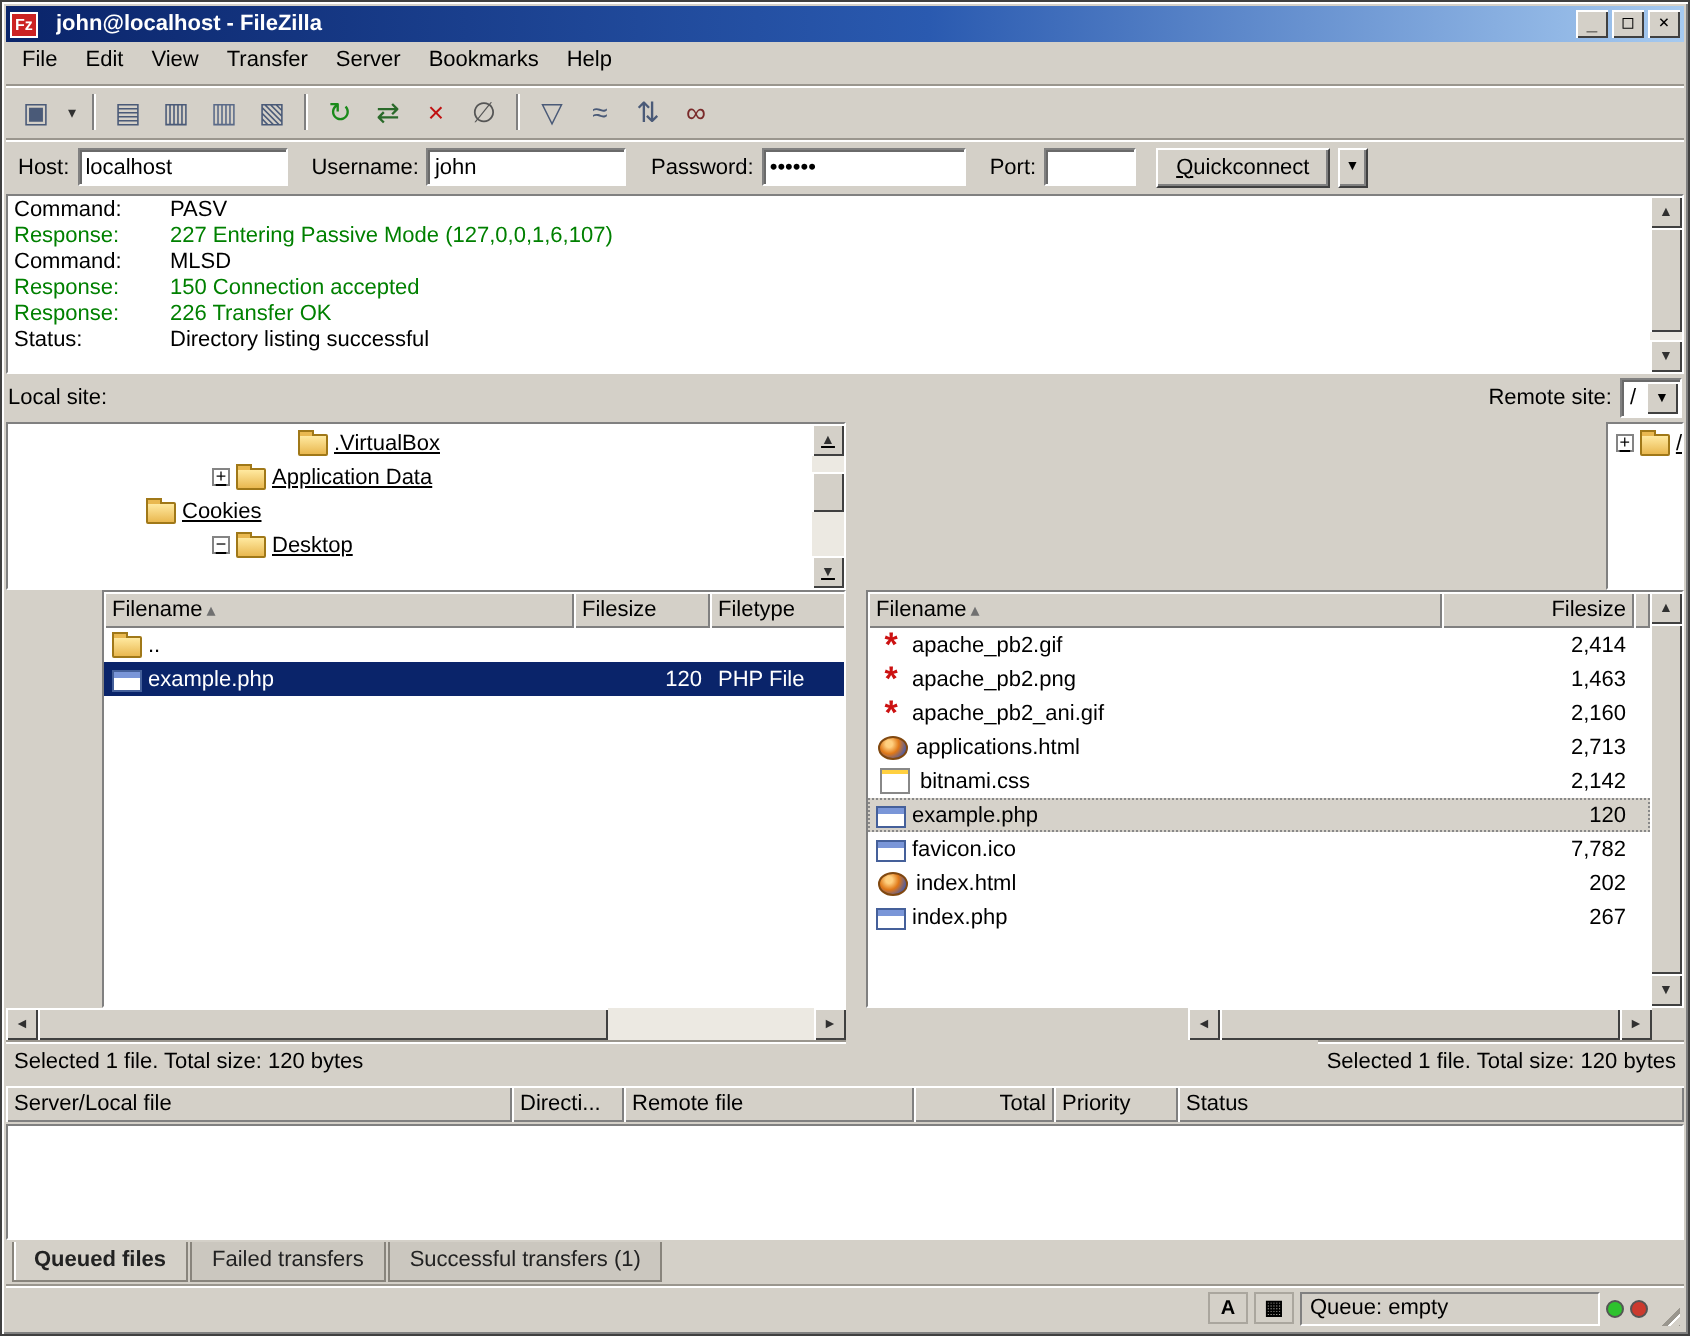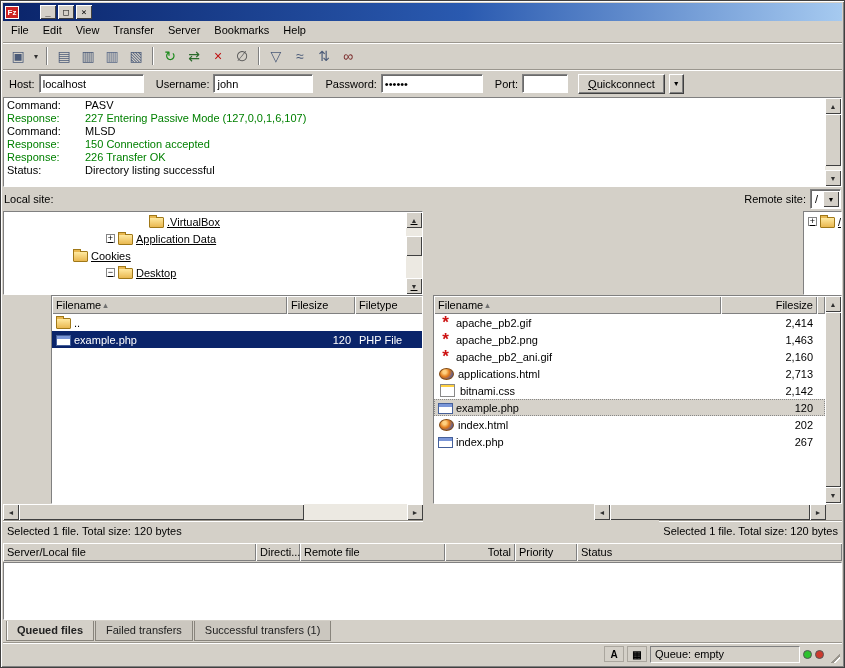--- a/index.html
+++ b/index.html
@@ -1,19 +1,19 @@
 <!DOCTYPE html>
 <html><head>
 <meta charset="utf-8">
 <style>
 *{box-sizing:border-box;margin:0;padding:0;}
 html,body{background:#808080;}
 body{font-family:"Liberation Sans",sans-serif;font-size:11px;color:#000;}
 .window{width:845px;height:668px;background:#d4d0c8;border:1px solid #404040;padding:2px;display:flex;flex-direction:column;box-shadow:inset 1px 1px 0 #fff,inset -1px -1px 0 #808080;}
-.titlebar{flex:0 0 18px;height:18px;background:linear-gradient(90deg,#0a246a 0%,#2a5ab0 55%,#a6caf0 100%);display:flex;align-items:center;padding:0 2px;gap:19px;}
+.titlebar{flex:0 0 18px;height:18px;background:linear-gradient(90deg,#0a246a 0%,#2a5ab0 55%,#a6caf0 100%);display:flex;align-items:center;padding:0 2px;gap:9px;}
 .fz-logo{width:14px;height:13px;background:#cc2222;color:#fff;font-size:8px;font-weight:bold;display:flex;align-items:center;justify-content:center;border:1px solid #fff;flex:0 0 14px;}
 .title-text{color:#fff;font-weight:bold;flex:1;white-space:nowrap;overflow:hidden;}
 .win-btn{width:16px;height:14px;background:#d4d0c8;box-shadow:inset 1px 1px 0 #fff,inset -1px -1px 0 #404040;display:flex;align-items:center;justify-content:center;font-size:9px;margin-left:2px;font-family:"DejaVu Sans Mono",monospace;color:#000;flex:0 0 16px;}
 .menubar{flex:0 0 21px;display:flex;align-items:flex-start;padding-left:1px;}
 .menu-item{padding:3px 7px;}
 .toolbar{flex:0 0 27px;display:flex;align-items:center;padding:1px 3px;border-top:1px solid #9a968e;box-shadow:inset 0 1px 0 #fff;}
 .tb-btn{width:24px;height:22px;display:flex;align-items:center;justify-content:center;font-size:14px;}
 .tb-btn.small{width:12px;font-size:8px;}
 .tb-sep{width:2px;height:18px;border-left:1px solid #808080;border-right:1px solid #fff;margin:0 4px;}
 .qc{flex:0 0 28px;display:flex;align-items:center;padding:0 4px;gap:4px;border-top:1px solid #9a968e;box-shadow:inset 0 1px 0 #fff;}
@@ -84,20 +84,21 @@
 .grip{width:13px;height:13px;align-self:flex-end;background:repeating-linear-gradient(135deg,#9a968e 0 2px,#fff 2px 3px,transparent 3px 6px);clip-path:polygon(100% 0,100% 100%,0 100%);}
 u{text-decoration:underline;}
 </style>
 </head>
 <body>
 
 <div class="window">
 
   <div class="titlebar">
     <div class="fz-logo">Fz</div>
+    <div class="title-text">john@localhost - FileZilla</div>
     <div id="win-buttons" style="display:flex;">
         <div class="win-btn">_</div>
         <div class="win-btn">□</div>
         <div class="win-btn">×</div>
       </div>
   </div>
 
   <div class="menubar" id="menubar">
       <div class="menu-item">File</div>
       <div class="menu-item">Edit</div>
@@ -364,20 +365,30 @@
                   <span class="fic ic-win"></span>
                   <span class="fname">example.php</span>
                 </div>
                 <div class="fcell num" style="width: 96px;">
                   <span>120</span>
                 </div>
                 <div class="fcell" style="flex: 1 1 0%;"></div>
               </div>
               <div class="frow">
                 <div class="fcell" style="width: 287px;">
+                  <span class="fic ic-win"></span>
+                  <span class="fname">favicon.ico</span>
+                </div>
+                <div class="fcell num" style="width: 96px;">
+                  <span>7,782</span>
+                </div>
+                <div class="fcell" style="flex: 1 1 0%;"></div>
+              </div>
+              <div class="frow">
+                <div class="fcell" style="width: 287px;">
                   <span class="fic ic-html"></span>
                   <span class="fname">index.html</span>
                 </div>
                 <div class="fcell num" style="width: 96px;">
                   <span>202</span>
                 </div>
                 <div class="fcell" style="flex: 1 1 0%;"></div>
               </div>
               <div class="frow">
                 <div class="fcell" style="width: 287px;">
@@ -409,21 +420,21 @@
       </div>
       <div class="pane-status">Selected 1 file. Total size: 120 bytes</div>
     </div>
 
   </div>
 
   <div class="queue-header" id="queue-header">
       <div class="hcell" style="width: 253px;">
         <span>Server/Local file</span>
       </div>
-      <div class="hcell" style="width: 44px;">
+      <div class="hcell" style="width: 56px;">
         <span>Directi...</span>
       </div>
       <div class="hcell" style="width: 145px;">
         <span>Remote file</span>
       </div>
       <div class="hcell num" style="width: 70px;">
         <span>Total</span>
       </div>
       <div class="hcell" style="width: 62px;">
         <span>Priority</span>

